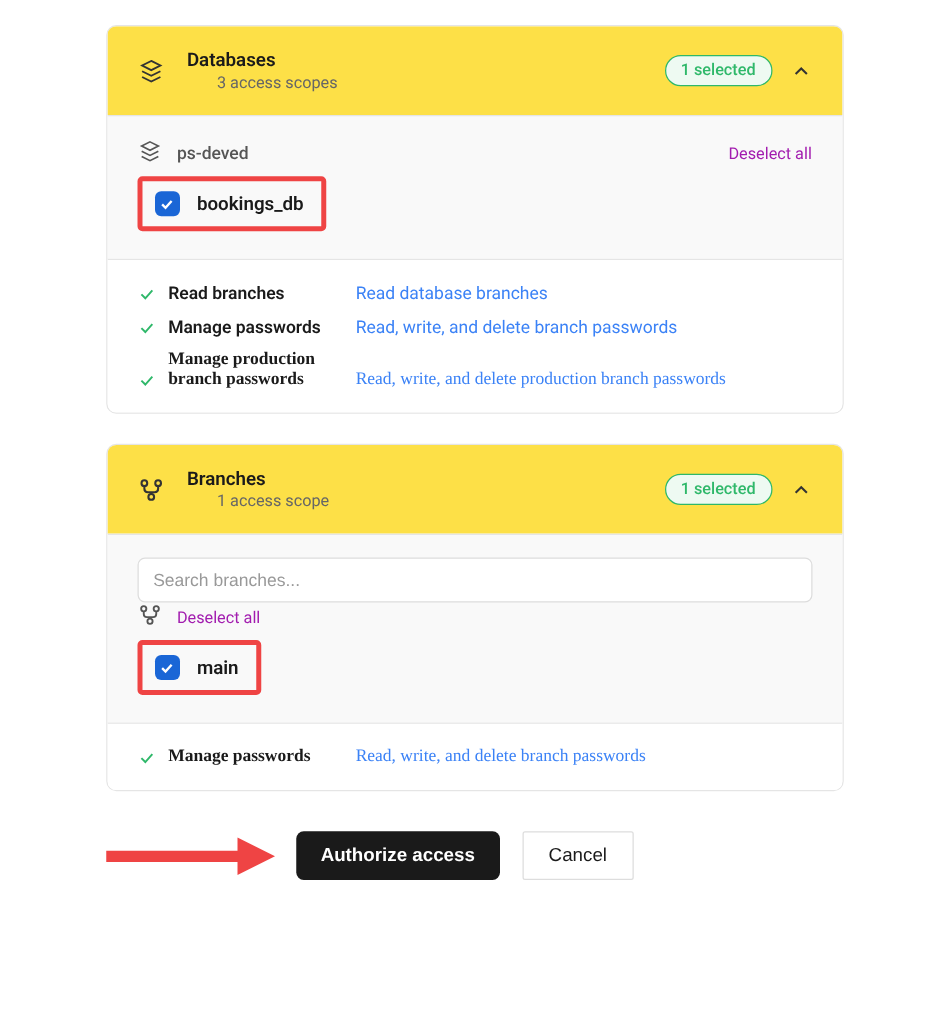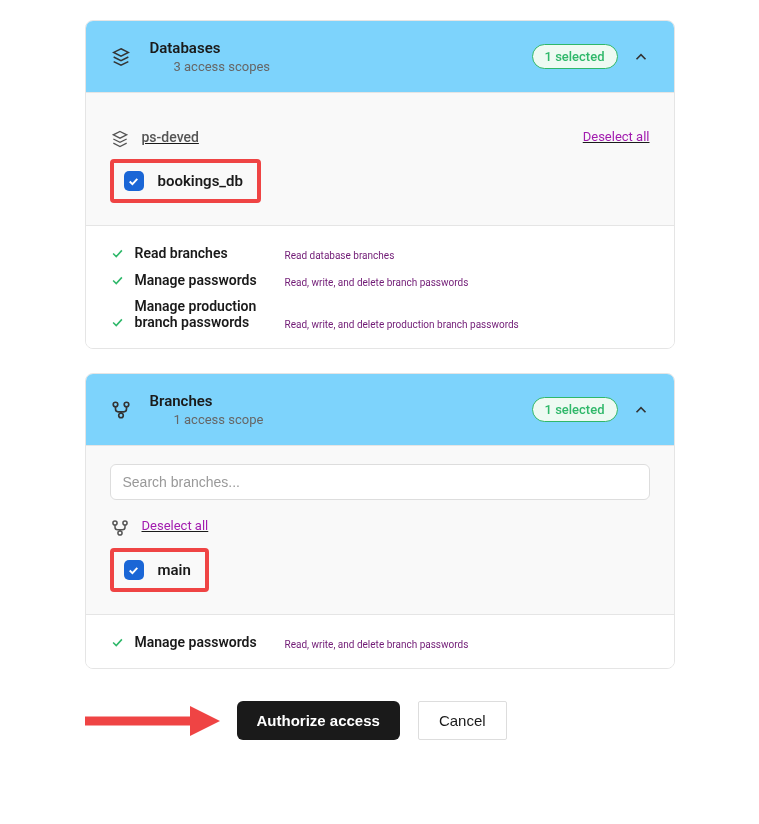--- a/index.html
+++ b/index.html
@@ -15,21 +15,21 @@
       border: 1px solid #e5e5e5;
       border-radius: 8px;
       margin: 0 auto 24px auto;
       width: 590px;
       overflow: hidden;
     }
     .panel-header {
       display: flex;
       align-items: center;
       padding: 18px 24px;
-      background: #7dd3fc;
+      background: #fde047;
     }
     .panel-icon {
       width: 22px;
       height: 22px;
       margin-right: 18px;
       color: #333;
     }
     .panel-title-wrap {
       flex: 1;
     }
@@ -70,23 +70,21 @@
       border-radius: 6px;
       font-size: 14px;
       background: #fff;
       color: #333;
     }
     .search-input::placeholder {
       color: #999;
     }
     .entity-row {
       display: flex;
-      align-items: flex-start;
-      margin-top: 18px;
-      text-decoration: underline;
+      align-items: flex-end;
     }
     .entity-icon {
       width: 20px;
       height: 20px;
       margin-right: 12px;
       color: #555;
     }
     .entity-name {
       flex: 1;
       font-weight: 500;
@@ -134,38 +132,38 @@
     .panel-footer {
       border-top: 1px solid #e5e5e5;
       padding: 18px 24px;
       background: #fff;
     }
     .scope-row {
       display: flex;
       align-items: flex-end;
       margin-bottom: 10px;
     }
-    .scope-row:last-child { margin-bottom: 0; }
+    .scope-row:last-child { margin-bottom: 0; font-family: Liberation Serif, serif; }
     .check-icon {
       width: 15px;
       height: 15px;
       color: #2fb86a;
       margin-right: 10px;
       margin-top: 2px;
       flex-shrink: 0;
     }
     .scope-name {
       font-weight: 600;
       width: 150px;
       flex-shrink: 0;
       font-size: 14px;
     }
     .scope-desc {
-      color: #701a75;
-      font-size: 10px;
+      color: #3b82f6;
+      font-size: 14px;
     }
     .actions {
       display: flex;
       align-items: center;
       width: 590px;
       margin: 32px auto 0 auto;
       position: relative;
     }
     .arrow {
       position: absolute;

